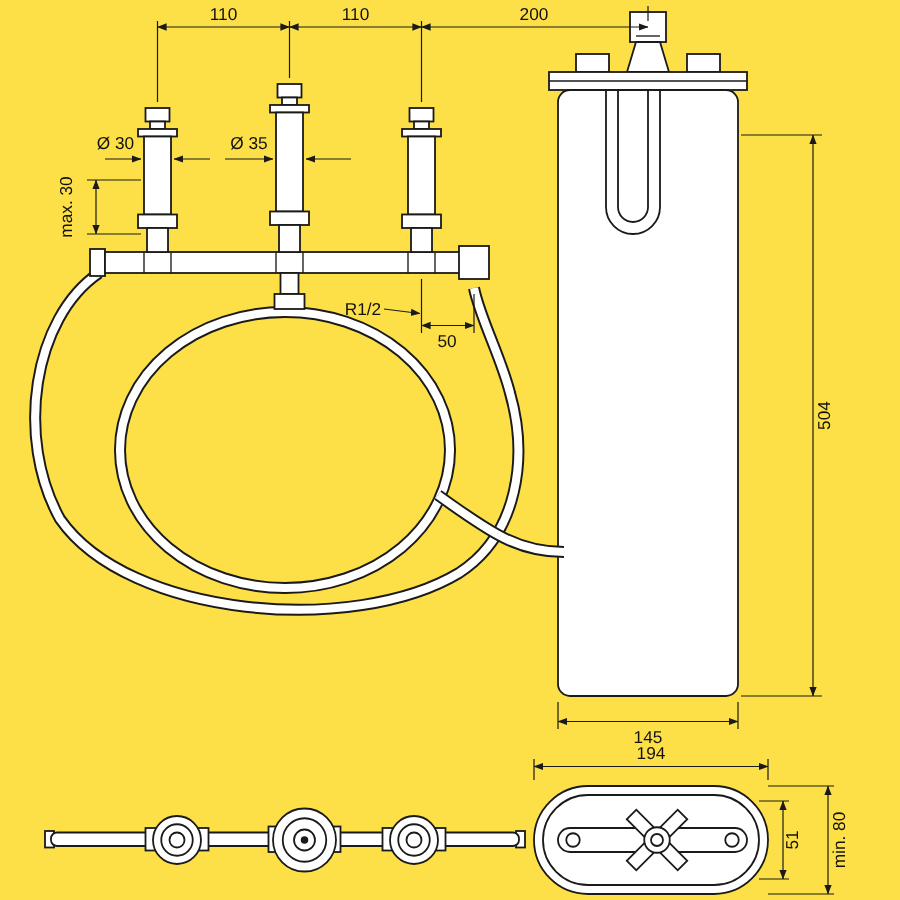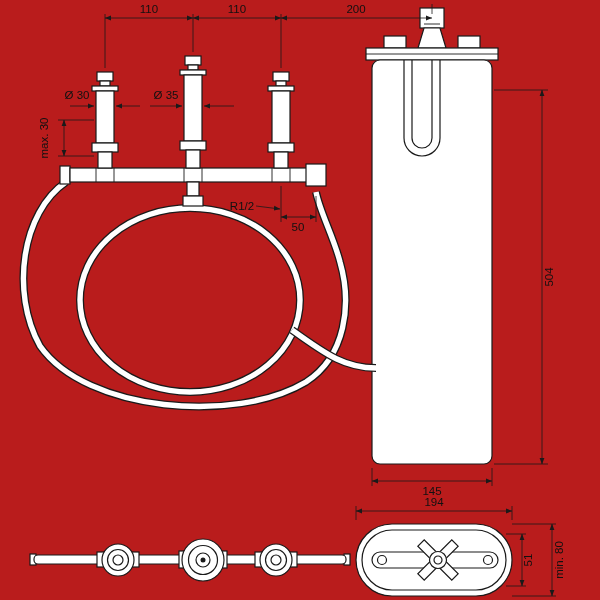--- a/index.html
+++ b/index.html
@@ -1,16 +1,16 @@
 <!DOCTYPE html>
 <html><head>
 <meta charset="utf-8">
 <style>
   html,body{margin:0;padding:0;background:#ffffff;}
-  #stage{width:600px;height:600px;position:relative;background:#b91c1c;overflow:hidden;}
+  #stage{width:600px;height:600px;position:relative;background:#fde047;overflow:hidden;}
   svg{display:block;}
   .s  {fill:#ffffff;stroke:#1a1a1a;stroke-width:1.2;stroke-linejoin:miter;}
   .sn {fill:none;stroke:#1a1a1a;stroke-width:1.2;}
   .thin{fill:none;stroke:#1a1a1a;stroke-width:0.9;}
   .tubeO{fill:none;stroke:#1a1a1a;stroke-width:8;}
   .tubeI{fill:none;stroke:#ffffff;stroke-width:5.4;}
   .dim{stroke:#1a1a1a;stroke-width:0.8;fill:none;}
   text.t{font-family:"Liberation Sans","DejaVu Sans",sans-serif;font-size:11.5px;fill:#111;text-anchor:middle;}
 </style>
 </head>

